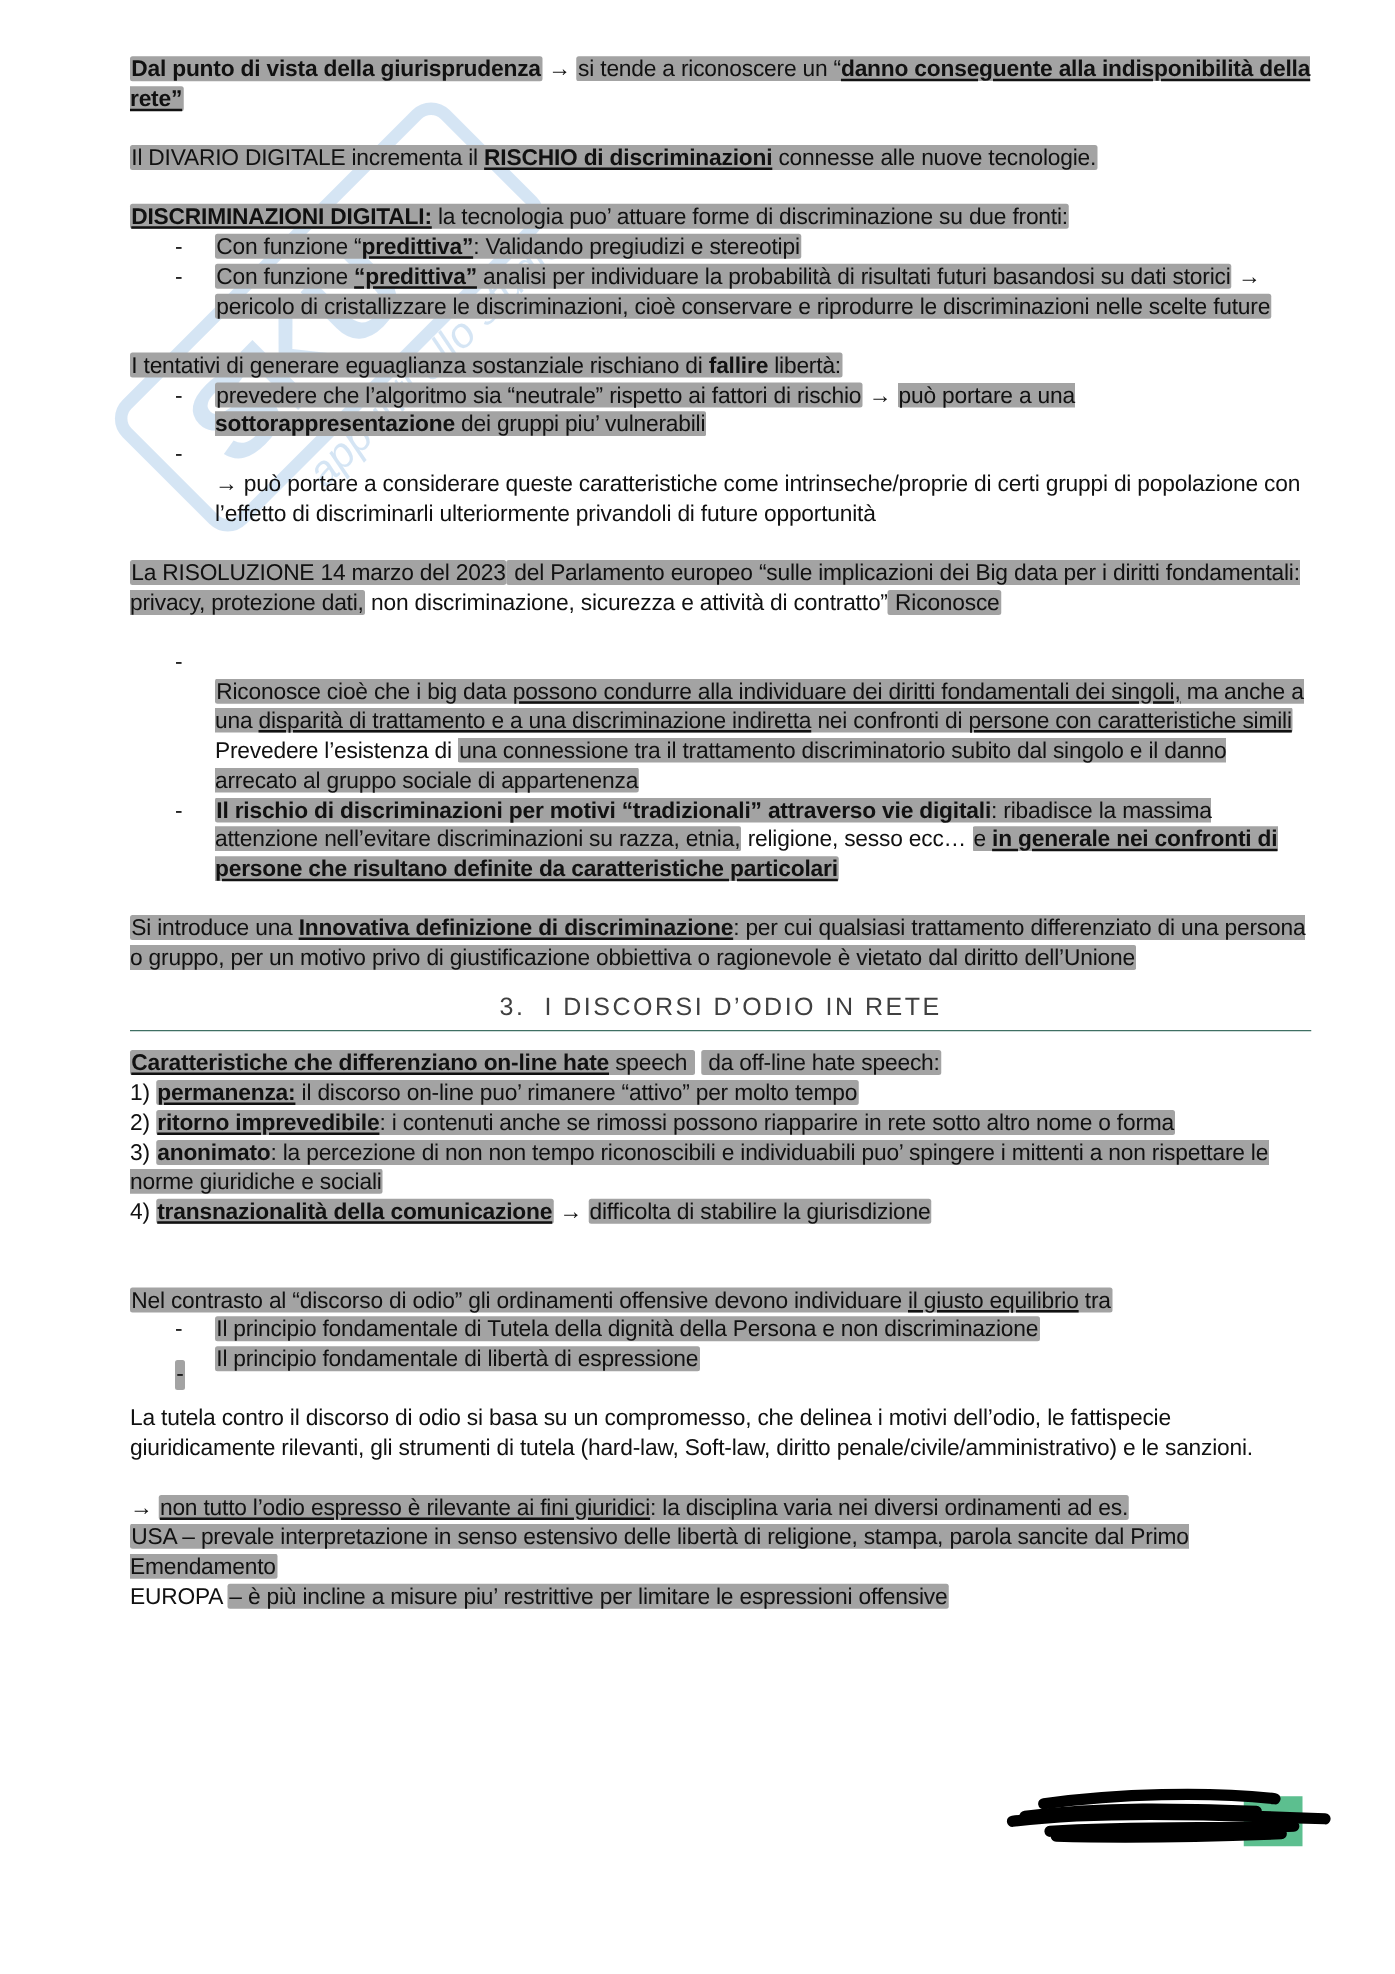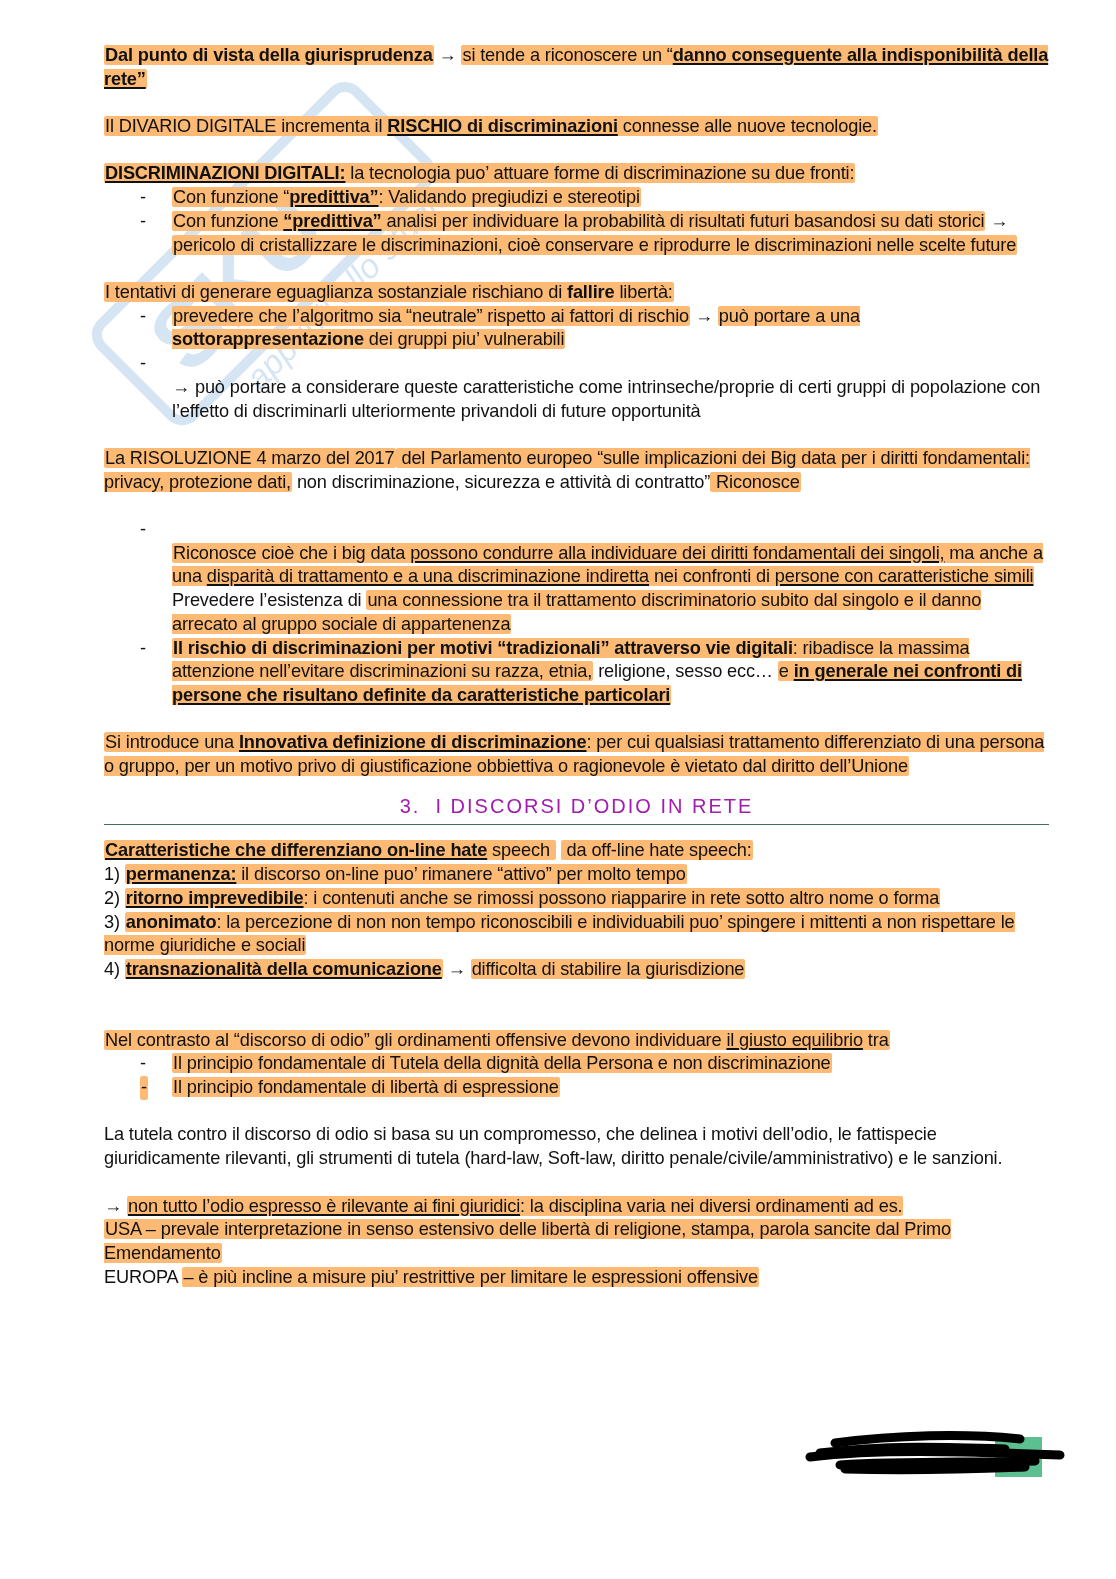--- a/index.html
+++ b/index.html
@@ -4,26 +4,26 @@
 <style>
   html, body { margin: 0; padding: 0; background: #ffffff; }
   body { width: 1116px; height: 1579px; position: relative; overflow: hidden;
          font-family: "Liberation Sans", sans-serif; color: #111; }
   .page { position: absolute; left: 0; top: 0; width: 1116px; height: 1579px; }
   .watermark { position: absolute; left: 20px; top: 40px; width: 480px; height: 420px; pointer-events: none; opacity: 0.18; }
   .content { position: absolute; left: 104px; top: 44px; width: 945px; font-size: 18.2px; line-height: 23.7px; letter-spacing: -0.15px; }
   .p { margin: 0; }
   .gap { height: 23.7px; }
   .gap2 { height: 47px; }
-  mark, .hl { background: #fdba74; color: #111; padding: 0 1px; border-radius: 2px; }
+  mark, .hl { background: #a3a3a3; color: #111; padding: 0 1px; border-radius: 2px; margin-top: 12px; }
   b { font-weight: bold; }
   u { text-decoration: underline; text-decoration-thickness: 2px; text-underline-offset: 2px; }
   .item { position: relative; padding-left: 68px; }
   .dash { position: absolute; left: 36px; top: 0; }
-  .heading { text-align: center; color: #a21caf; font-size: 20px; letter-spacing: 2px; padding: 16px 0 6px 0; border-bottom: 1.5px solid #3f6f63; margin-bottom: 14px; }
+  .heading { text-align: center; color: #404040; font-size: 20px; letter-spacing: 2px; padding: 16px 0 6px 0; border-bottom: 1.5px solid #3f6f63; margin-bottom: 14px; }
   .scribble { position: absolute; left: 805px; top: 1425px; width: 260px; height: 60px; }
   .pagebox { position: absolute; left: 995px; top: 1437px; width: 47px; height: 40px; background: #5cbf8f; }
 </style>
 </head>
 <body>
 
 <div class="page">
 
   <svg class="watermark" viewBox="0 0 480 420">
     <g transform="rotate(-45 240 210)" fill="none" stroke="#1e73c8" stroke-width="10">
@@ -66,21 +66,21 @@
       <mark><span>prevedere che l’algoritmo sia “neutrale” rispetto ai fattori di rischio</span></mark><span> → </span><mark><span>può portare a una </span><b>sottorappresentazione</b><span> dei gruppi piu’ vulnerabili</span></mark>
     </div>
     <div class="item">
       <span class="dash">-</span>
       <br>
       <span>→ può portare a considerare queste caratteristiche come intrinseche/proprie di certi gruppi di popolazione con l’effetto di discriminarli ulteriormente privandoli di future opportunità</span>
     </div>
     <div class="gap"></div>
 
     <p class="p">
-      <mark><span>La RISOLUZIONE 4 marzo del 2017</span></mark><mark><span> del Parlamento europeo “sulle implicazioni dei Big data per i diritti fondamentali: privacy, protezione dati,</span></mark><span> non discriminazione, sicurezza e attività di contratto”</span><mark><span> Riconosce</span></mark>
+      <mark><span>La RISOLUZIONE 14 marzo del 2023</span></mark><mark><span> del Parlamento europeo “sulle implicazioni dei Big data per i diritti fondamentali: privacy, protezione dati,</span></mark><span> non discriminazione, sicurezza e attività di contratto”</span><mark><span> Riconosce</span></mark>
     </p>
     <div class="gap"></div>
 
     <div class="item">
       <span class="dash">-</span>
       <br>
       <mark><span>Riconosce cioè che i big data </span><u>possono condurre alla individuare dei diritti fondamentali dei singoli,</u><span> ma anche a una </span><u>disparità di trattamento  e a una discriminazione indiretta</u><span> nei confronti di </span><u>persone con caratteristiche simili</u></mark><br>
       <span>Prevedere l’esistenza di </span><mark><span>una connessione tra il trattamento discriminatorio subito dal singolo e il danno arrecato al gruppo sociale di appartenenza</span></mark>
     </div>
     <div class="item">

